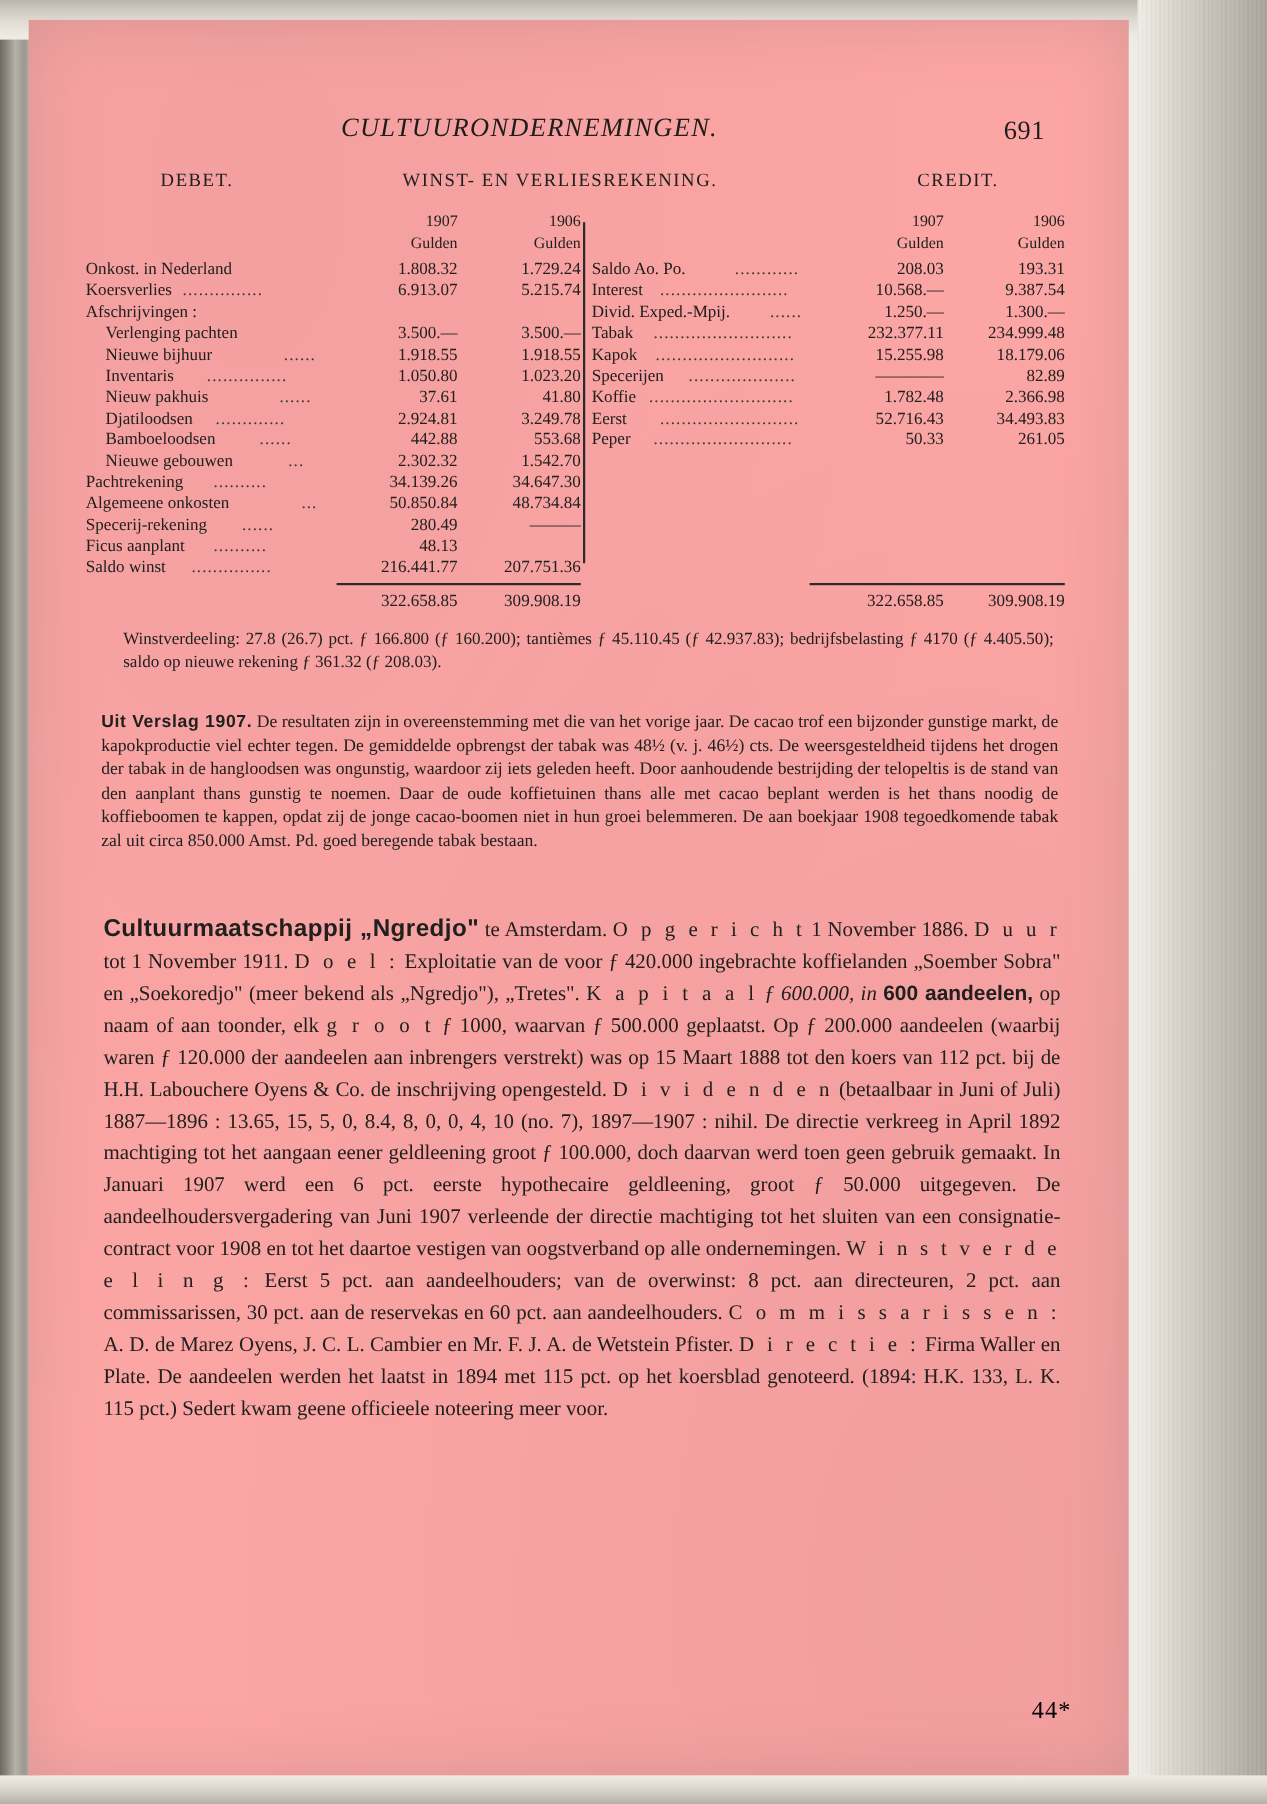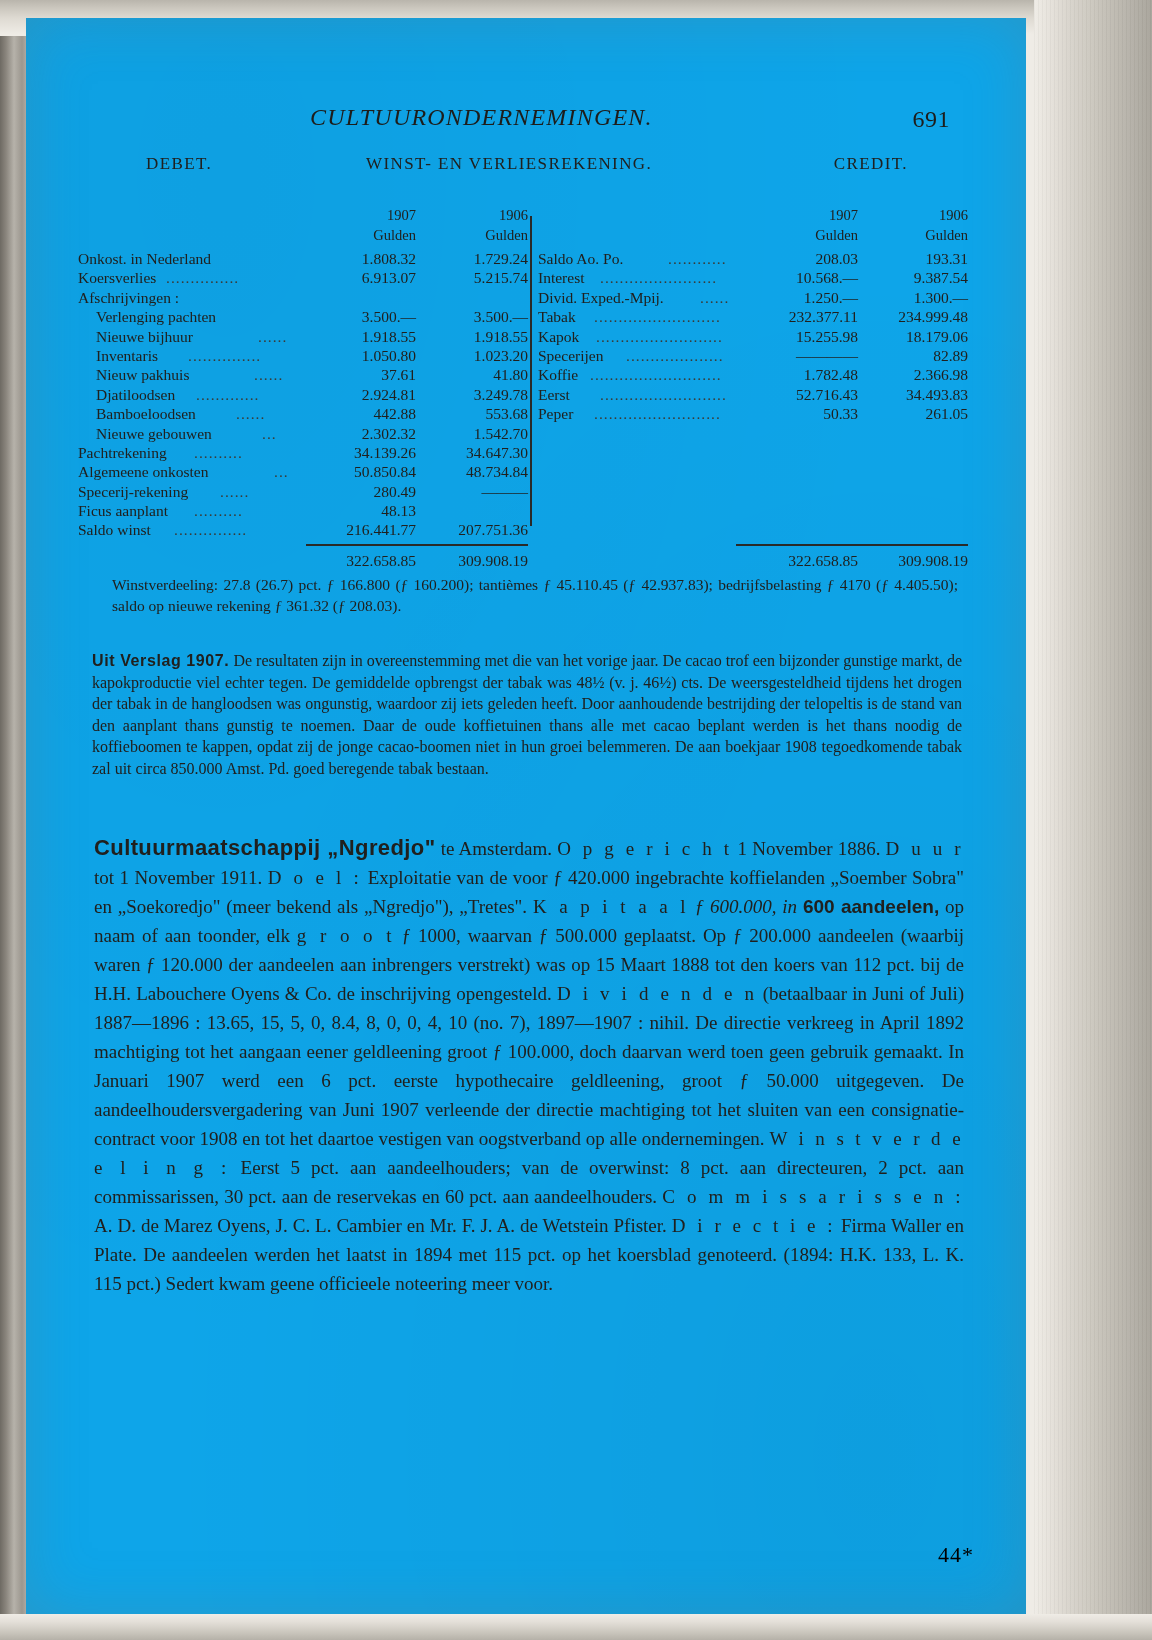--- a/index.html
+++ b/index.html
@@ -30,21 +30,21 @@
     background:linear-gradient(180deg,#b9b5ac 0px,#cbc7be 8px,#dedad2 18px,#efece6 34px);
   }
   #bottom-edge{
     position:absolute;bottom:0;left:0;width:1152px;height:26px;
     background:linear-gradient(0deg,#b5b1a8 0px,#cbc7be 8px,#e3dfd8 18px,#efece6 26px);
   }
   
   #page{
     position:absolute;
     left:26px;top:18px;width:1000px;height:1596px;
-    background:#0ea5e9;
+    background:#fca5a5;
     box-shadow:inset 0 0 60px rgba(120,115,105,.25);
   }
   .paper-noise{
     position:absolute;inset:0;pointer-events:none;
     background:
       radial-gradient(ellipse at 20% 10%, rgba(0,0,0,.03), transparent 60%),
       radial-gradient(ellipse at 85% 90%, rgba(0,0,0,.045), transparent 60%);
   }
   .content{
     position:absolute;
@@ -64,21 +64,21 @@
     position:absolute;right:18px;top:2px;
     font-size:24px;letter-spacing:.5px;color:#1d1d1b;
   }
   
   .tblhead{position:relative;height:30px;margin-top:16px;font-size:17px;letter-spacing:1.4px;}
   .tblhead .debet{position:absolute;left:68px;top:0;}
   .tblhead .mid{position:absolute;left:288px;top:0;}
   .tblhead .credit{position:absolute;right:60px;top:0;}
 
   
-  .acct{position:relative;margin-top:22px;height:360px;font-size:15.5px;}
+  .acct{position:relative;margin-top:8px;height:360px;font-size:15.5px;}
   .sep-line{
     position:absolute;left:452px;top:10px;width:2px;height:310px;background:#2a2a28;
   }
   .side{position:absolute;top:0;}
   .side.left{left:0;width:450px;}
   .side.right{left:460px;width:430px;}
   .hdr{height:44px;position:relative;}
   .hdr .y1,.hdr .y2{position:absolute;text-align:right;font-size:14.5px;line-height:19px;}
   .row{position:relative;height:19.4px;white-space:nowrap;font-family:Liberation Serif, serif;}
   .row .lbl{position:absolute;left:0;top:0;font-size:15.5px;}
@@ -92,21 +92,21 @@
   .left .hdr .y1{right:112px;width:118px;}
   .left .hdr .y2{right:0px;width:112px;}
   .right .hdr .y1{right:110px;width:120px;}
   .right .hdr .y2{right:0px;width:106px;}
   .ruleL{position:absolute;height:1.6px;background:#2a2a28;}
   .totalrow{position:absolute;white-space:nowrap;}
   .totalrow .t1,.totalrow .t2{position:absolute;text-align:right;font-size:15.5px;}
 
   
   .winstverd{
-    margin-top:8px;font-size:15.5px;line-height:21px;text-align:justify;
+    margin-top:18px;font-size:15.5px;line-height:21px;text-align:justify;
     padding-left:34px;padding-right:10px;
   }
 
   
   .verslag{
     margin-top:34px;font-size:16px;line-height:21.5px;text-align:justify;
     padding-left:14px;padding-right:6px;
   }
   .verslag .lead{font-family:"Liberation Sans",sans-serif;font-weight:bold;font-size:16px;letter-spacing:.6px;}
 

